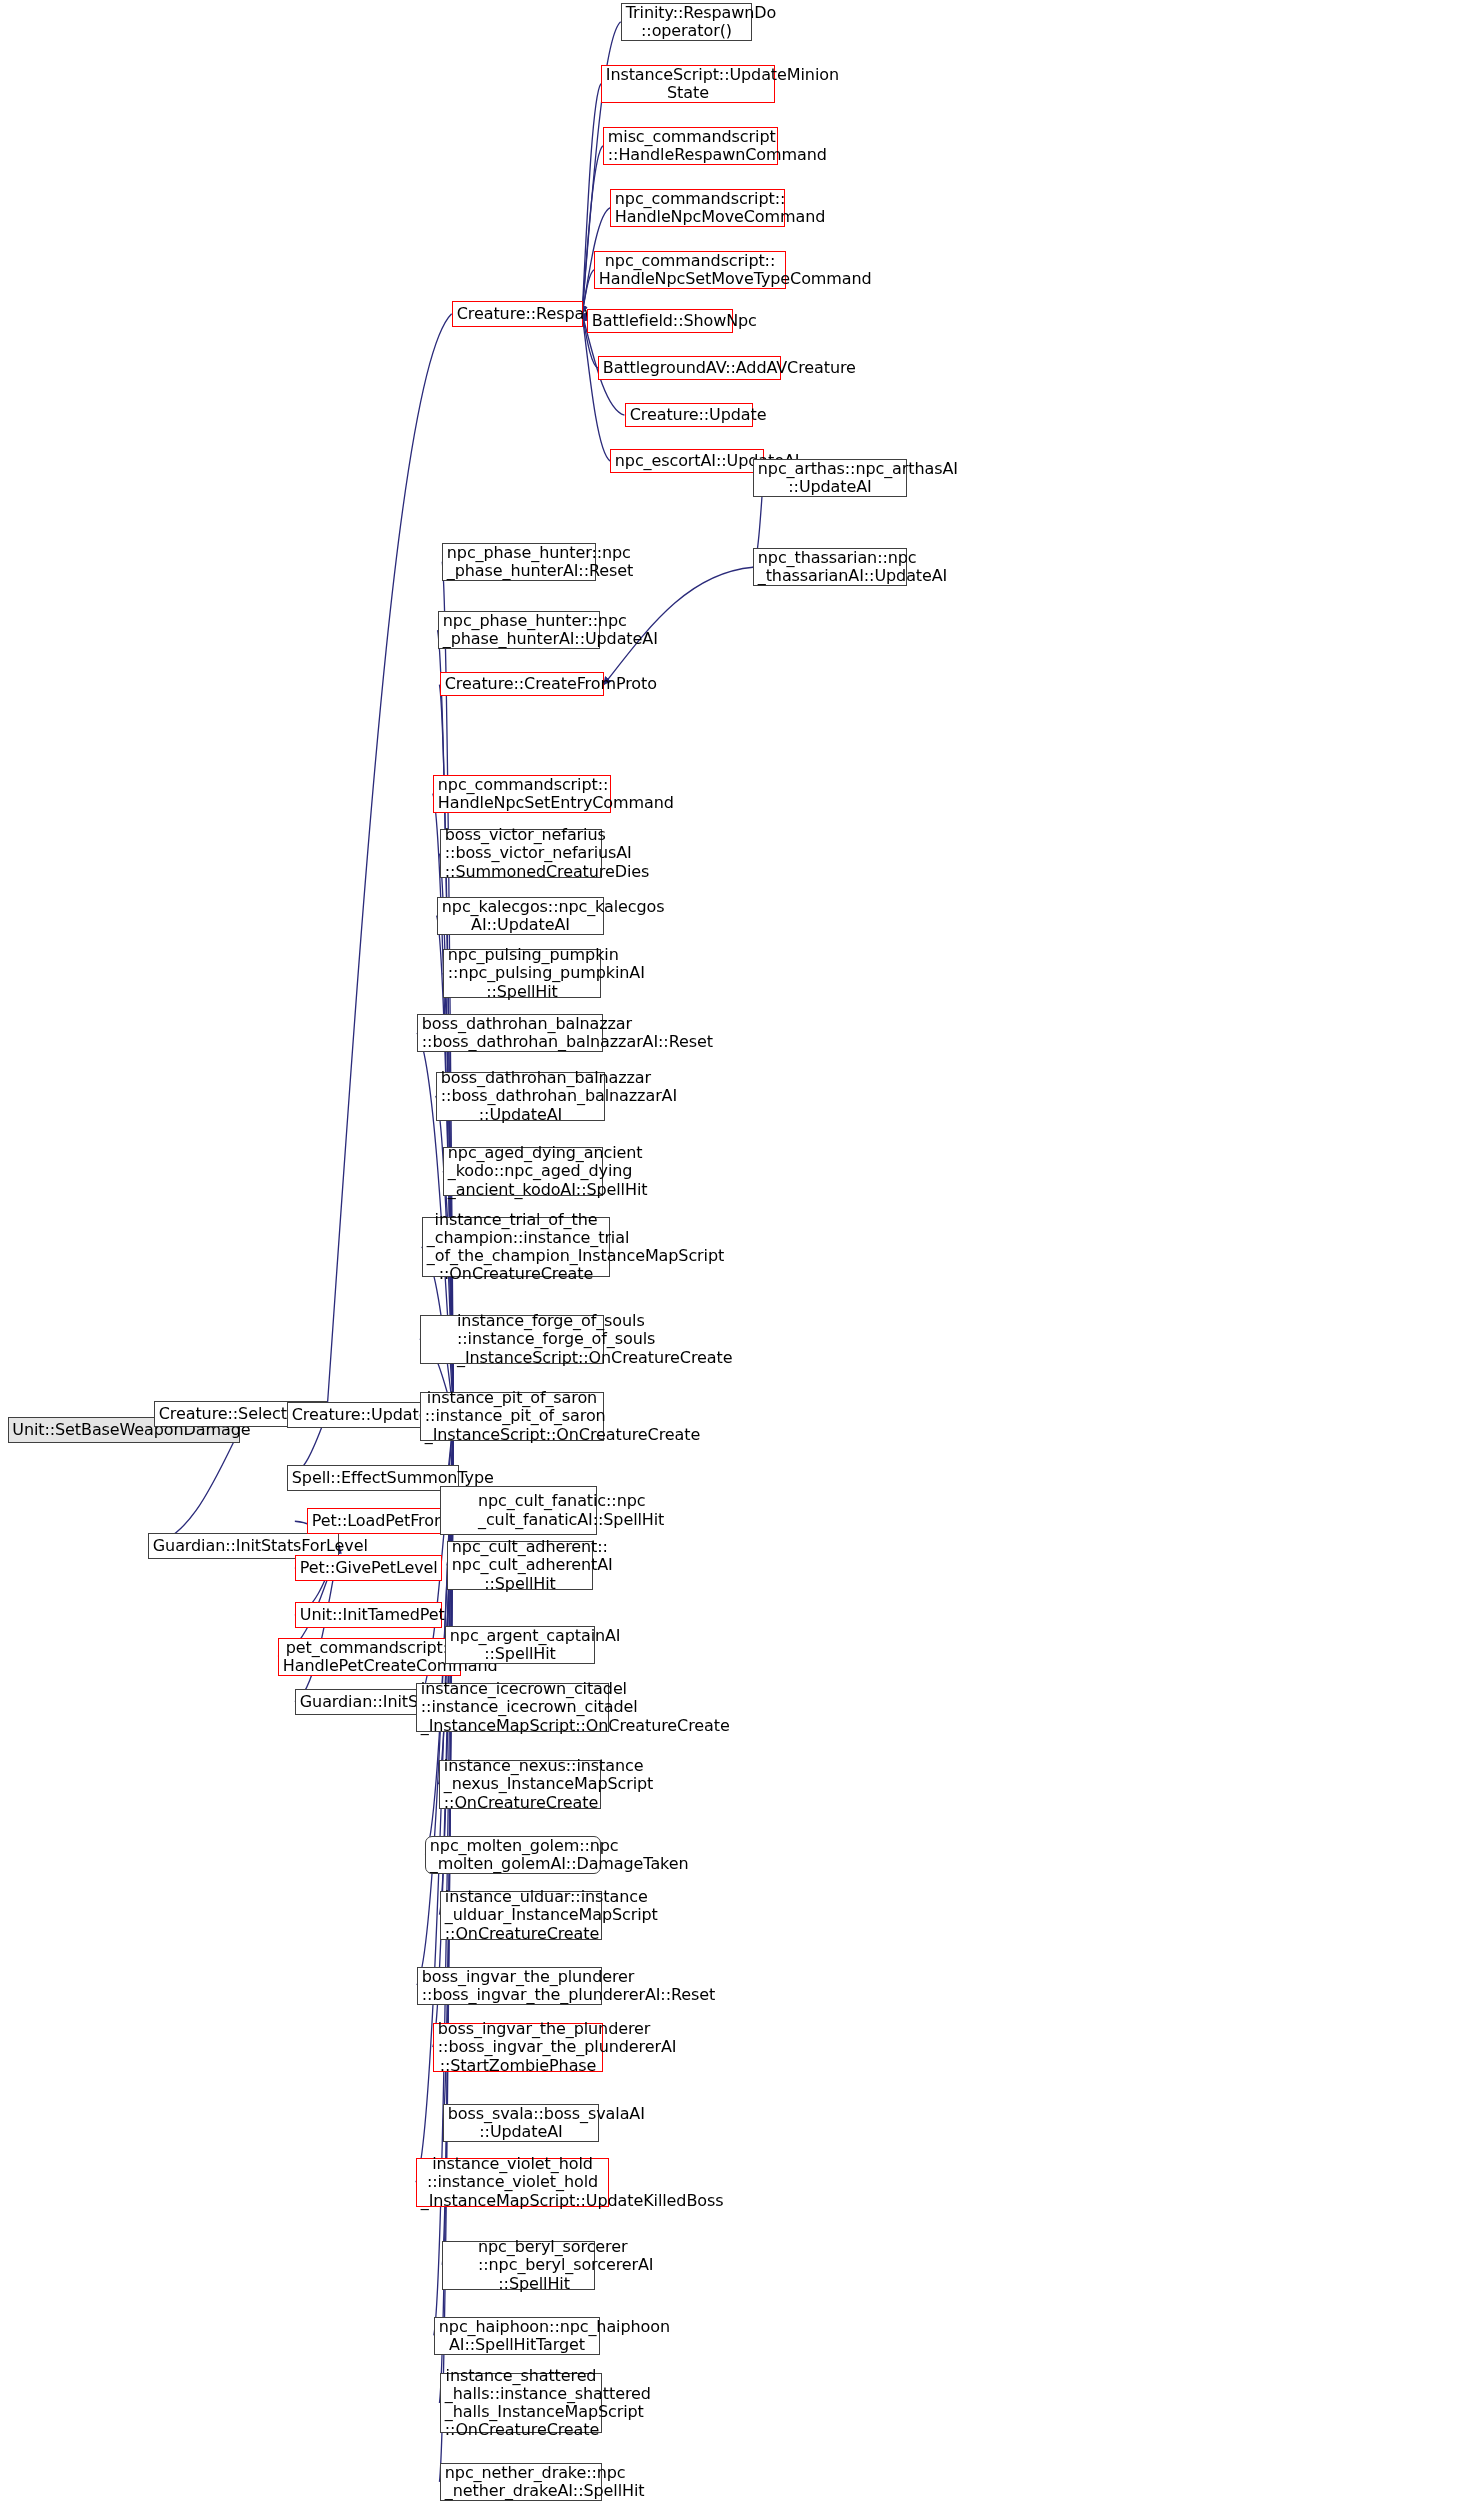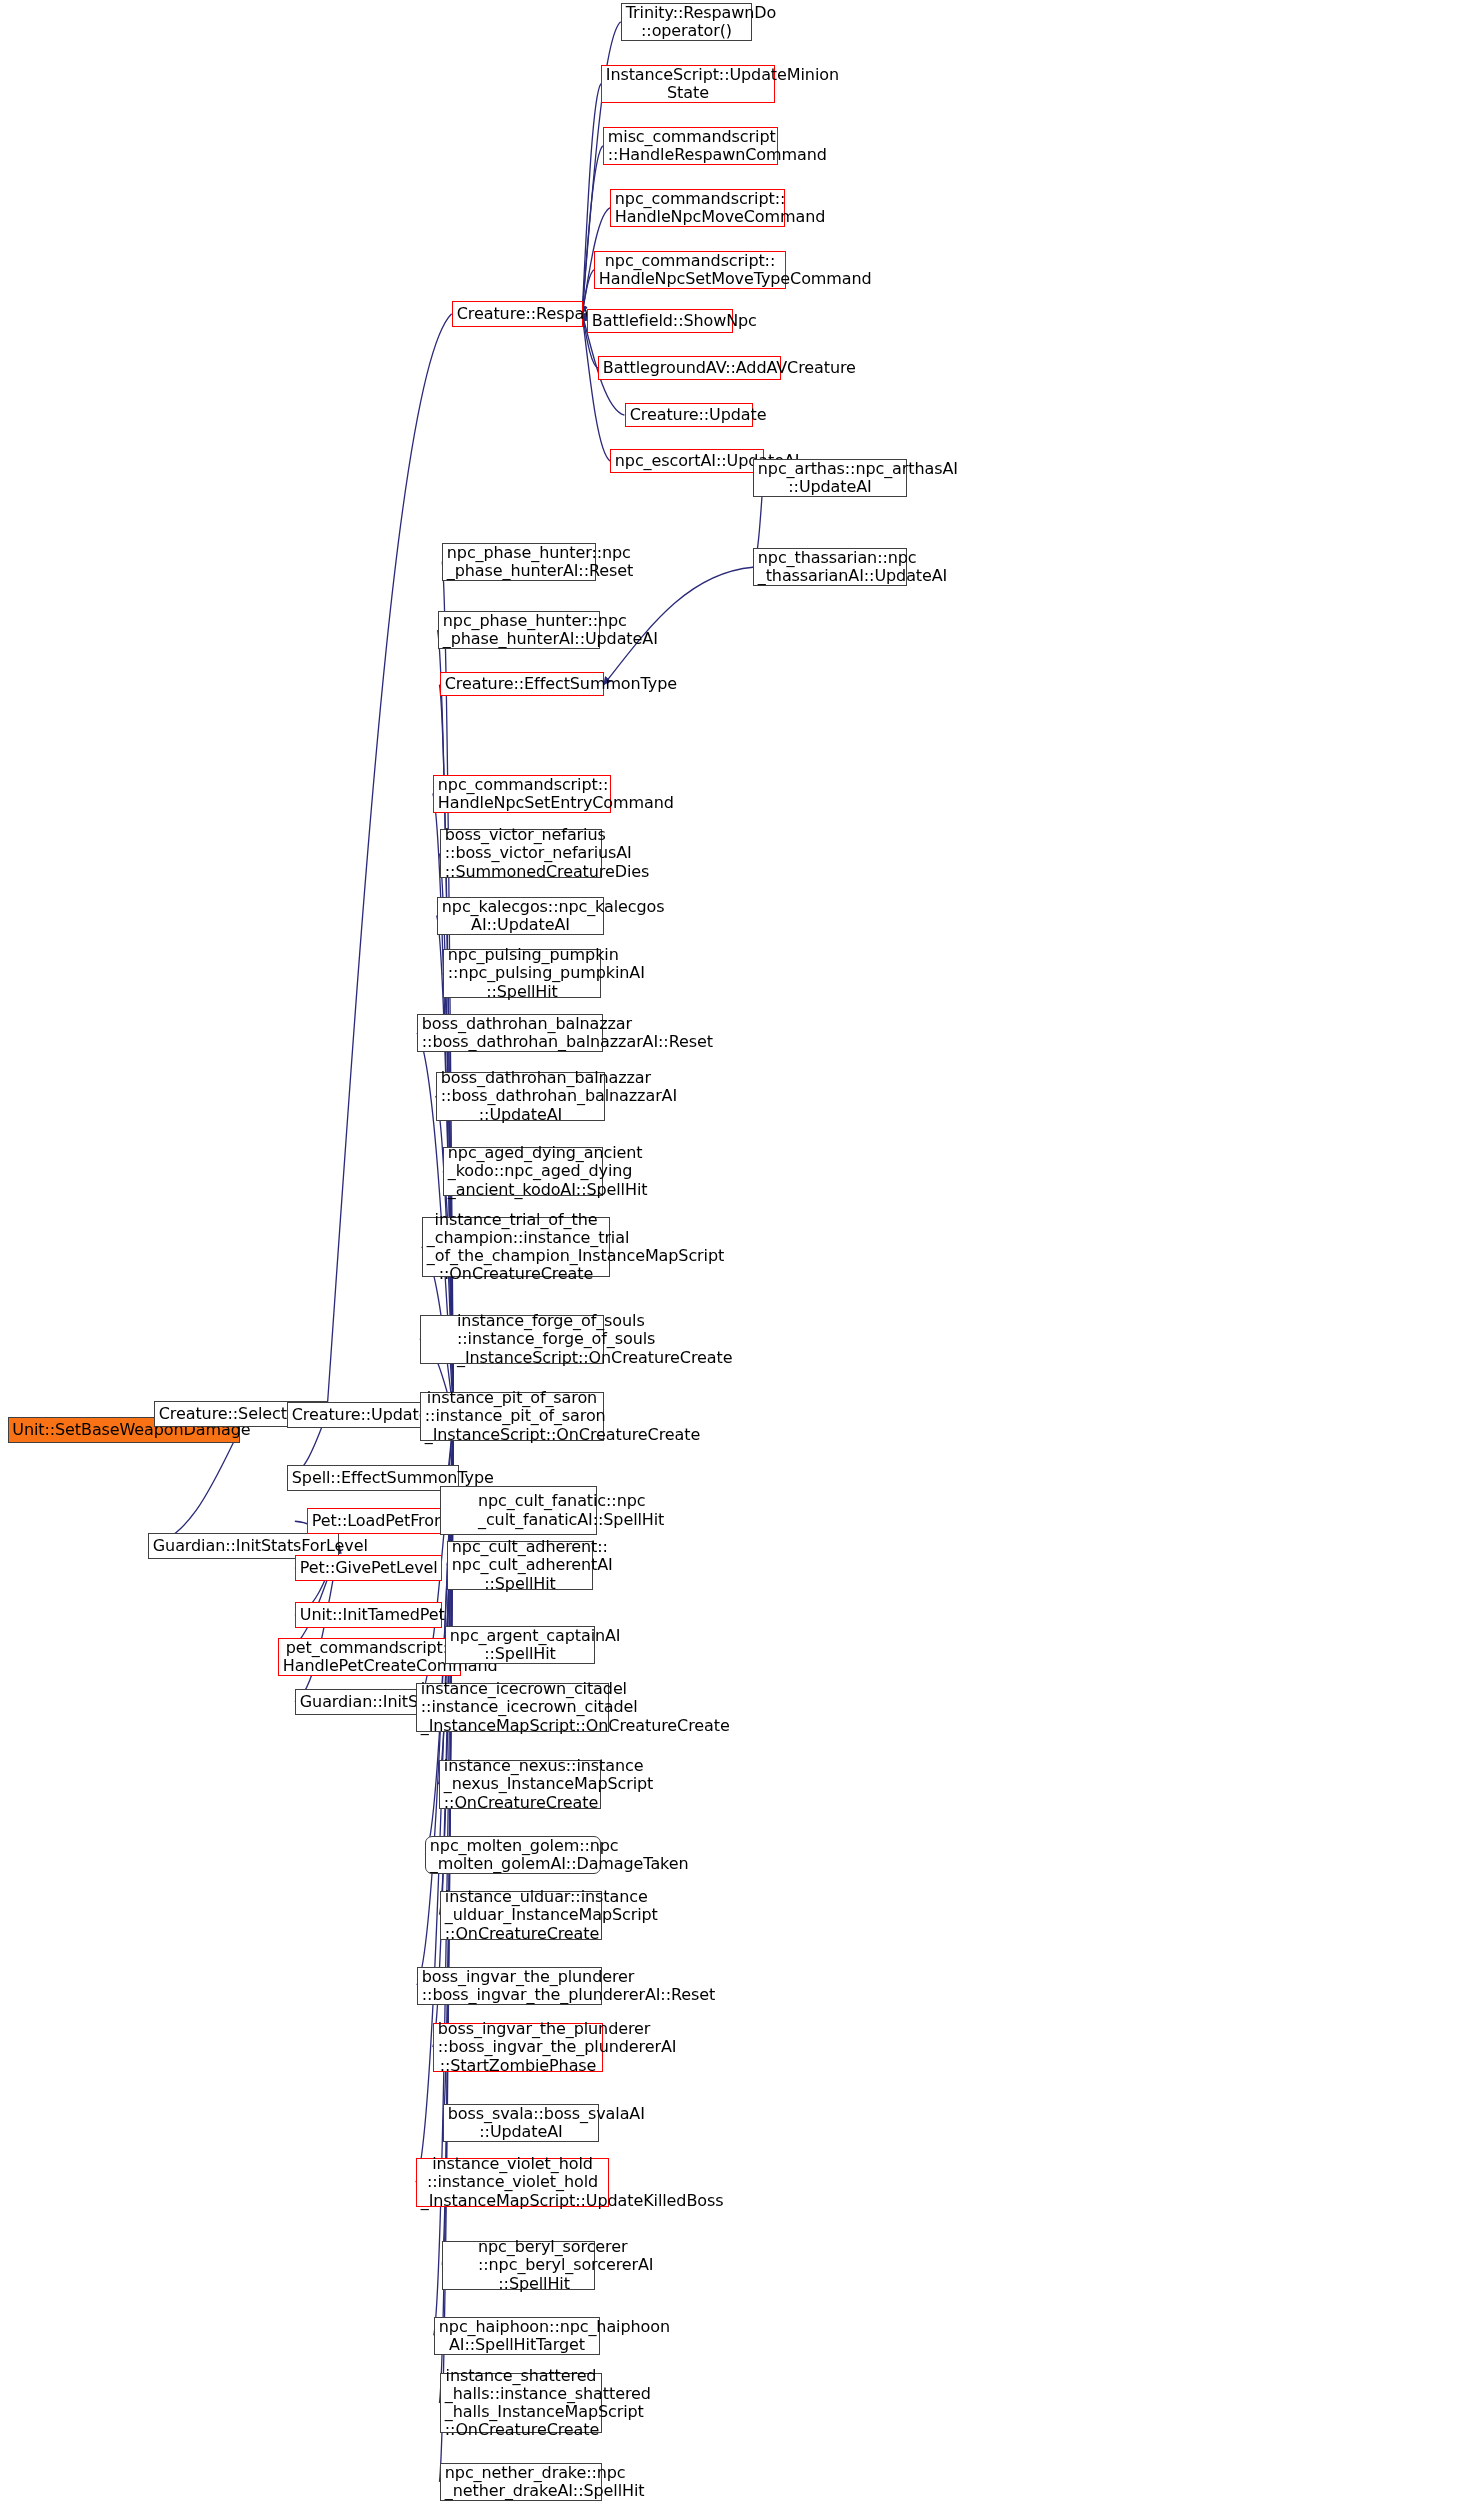--- a/index.html
+++ b/index.html
@@ -2,21 +2,21 @@
 <html style="font-size:15px"><head>
 <meta charset="utf-8">
 <style>
   html,body{margin:0;padding:0;background:#ffffff;}
   body{font-family:"DejaVu Sans","Liberation Sans",sans-serif;}
   #canvas{position:relative;width:1462px;height:2512px;background:#fff;overflow:hidden;}
   #edges{position:absolute;left:0;top:0;width:1462px;height:2512px;}
   .node{position:absolute;box-sizing:border-box;display:flex;align-items:center;justify-content:center;
         text-align:center;background:#ffffff;line-height:1.14;letter-spacing:-0.1px;
         font-size:16px;color:#000000;padding:0.9px 3.8px;white-space:pre-line;}
-  .node.gray{border:0.9px solid #404040;background:#f97316;}
+  .node.gray{border:0.9px solid #404040;background:#e5e5e5;}
   .node.black{border:0.9px solid #404040;}
   .node.red{border:0.9px solid #ff0000;}
   .node span{display:block;width:100%;}
 </style>
 </head>
 <body>
 
 <div id="canvas">
   <svg id="edges" viewBox="0 0 1557 2675" width="1462" height="2512">
       <defs>
@@ -103,21 +103,21 @@
       <div class="node red" style="left: 625px; top: 403px; width: 128px; height: 24.4px;"><span>Creature::Update</span></div>
       <div class="node red" style="left: 610px; top: 449px; width: 154px; height: 24.4px;"><span>npc_escortAI::UpdateAI</span></div>
       <div class="node black" style="left: 753px; top: 459px; width: 154px; height: 38px;"><span>npc_arthas::npc_arthasAI
 ::UpdateAI</span></div>
       <div class="node black" style="left: 753px; top: 548px; width: 154px; height: 38px;"><span>npc_thassarian::npc
 _thassarianAI::UpdateAI</span></div>
       <div class="node black" style="left: 442px; top: 543px; width: 154px; height: 38px;"><span>npc_phase_hunter::npc
 _phase_hunterAI::Reset</span></div>
       <div class="node black" style="left: 438px; top: 611px; width: 162px; height: 38px;"><span>npc_phase_hunter::npc
 _phase_hunterAI::UpdateAI</span></div>
-      <div class="node red" style="left: 440px; top: 672px; width: 164px; height: 24.4px;"><span>Creature::EffectSummonType</span></div>
+      <div class="node red" style="left: 440px; top: 672px; width: 164px; height: 24.4px;"><span>Creature::CreateFromProto</span></div>
       <div class="node red" style="left: 433px; top: 775px; width: 178px; height: 38px;"><span>npc_commandscript::
 HandleNpcSetEntryCommand</span></div>
       <div class="node black" style="left: 440px; top: 829px; width: 162px; height: 49px;"><span>boss_victor_nefarius
 ::boss_victor_nefariusAI
 ::SummonedCreatureDies</span></div>
       <div class="node black" style="left: 437px; top: 897px; width: 167px; height: 38px;"><span>npc_kalecgos::npc_kalecgos
 AI::UpdateAI</span></div>
       <div class="node black" style="left: 443px; top: 949px; width: 158px; height: 49px;"><span>npc_pulsing_pumpkin
 ::npc_pulsing_pumpkinAI
 ::SpellHit</span></div>

